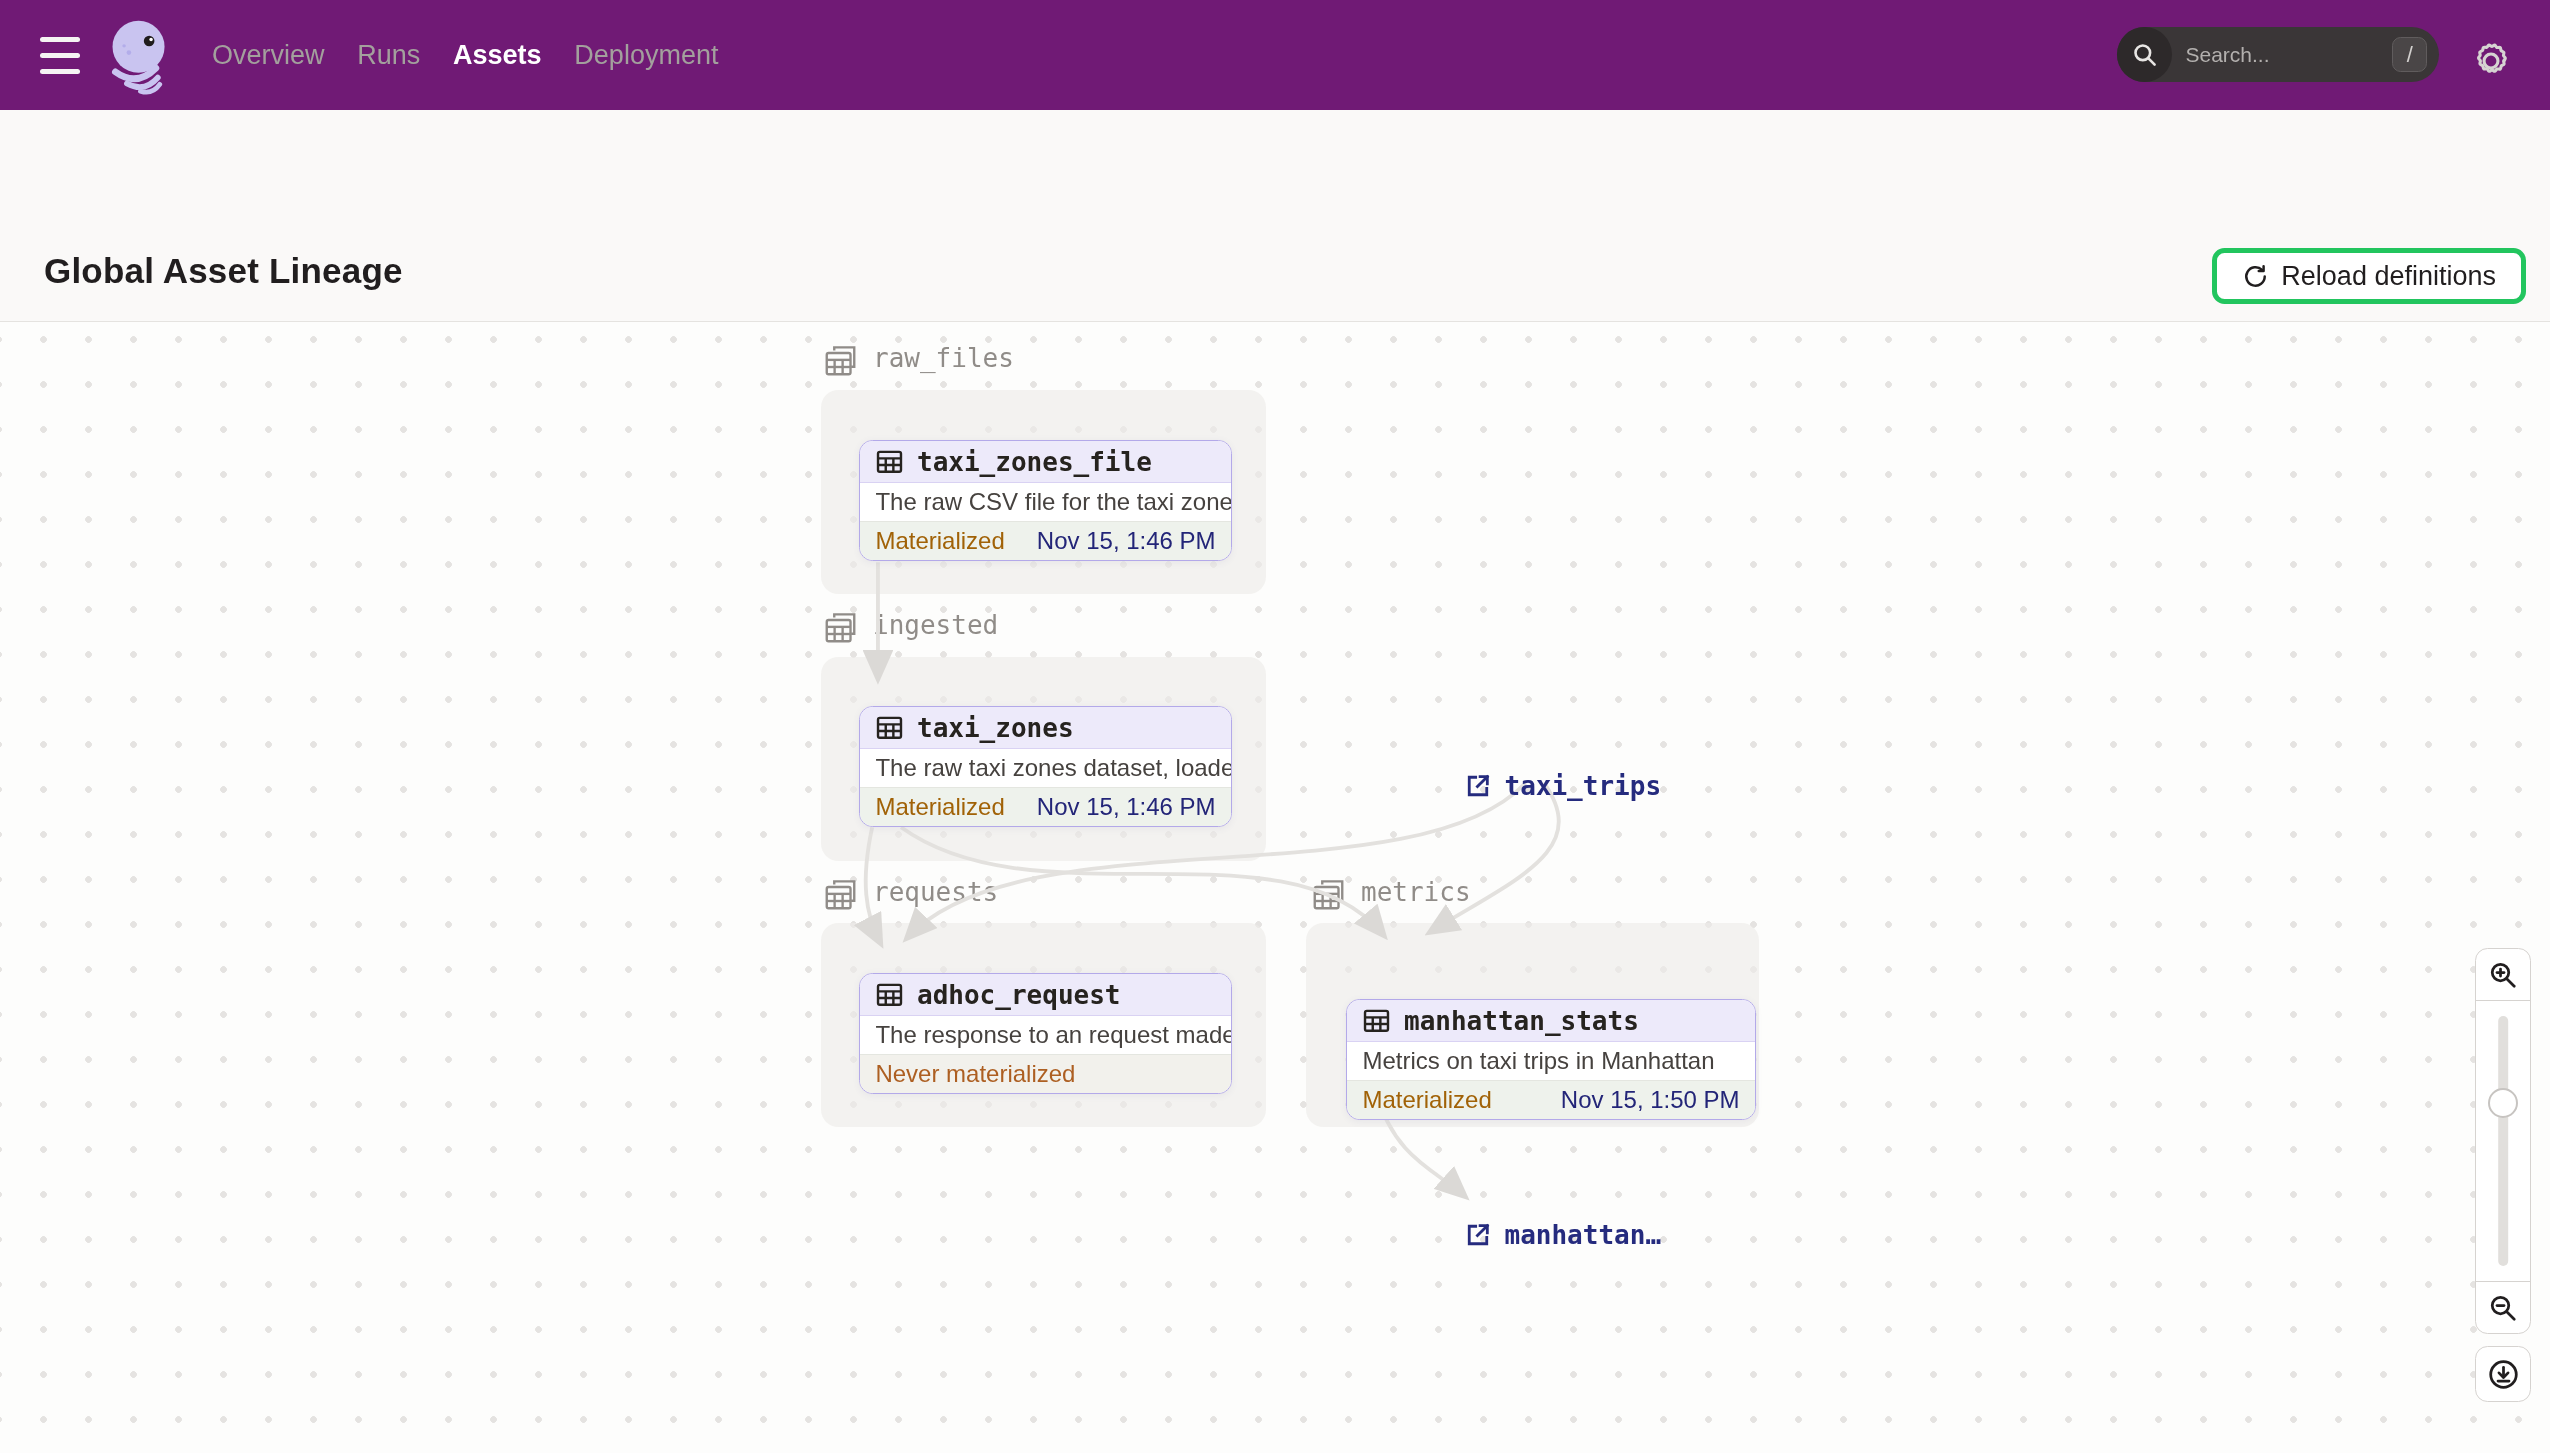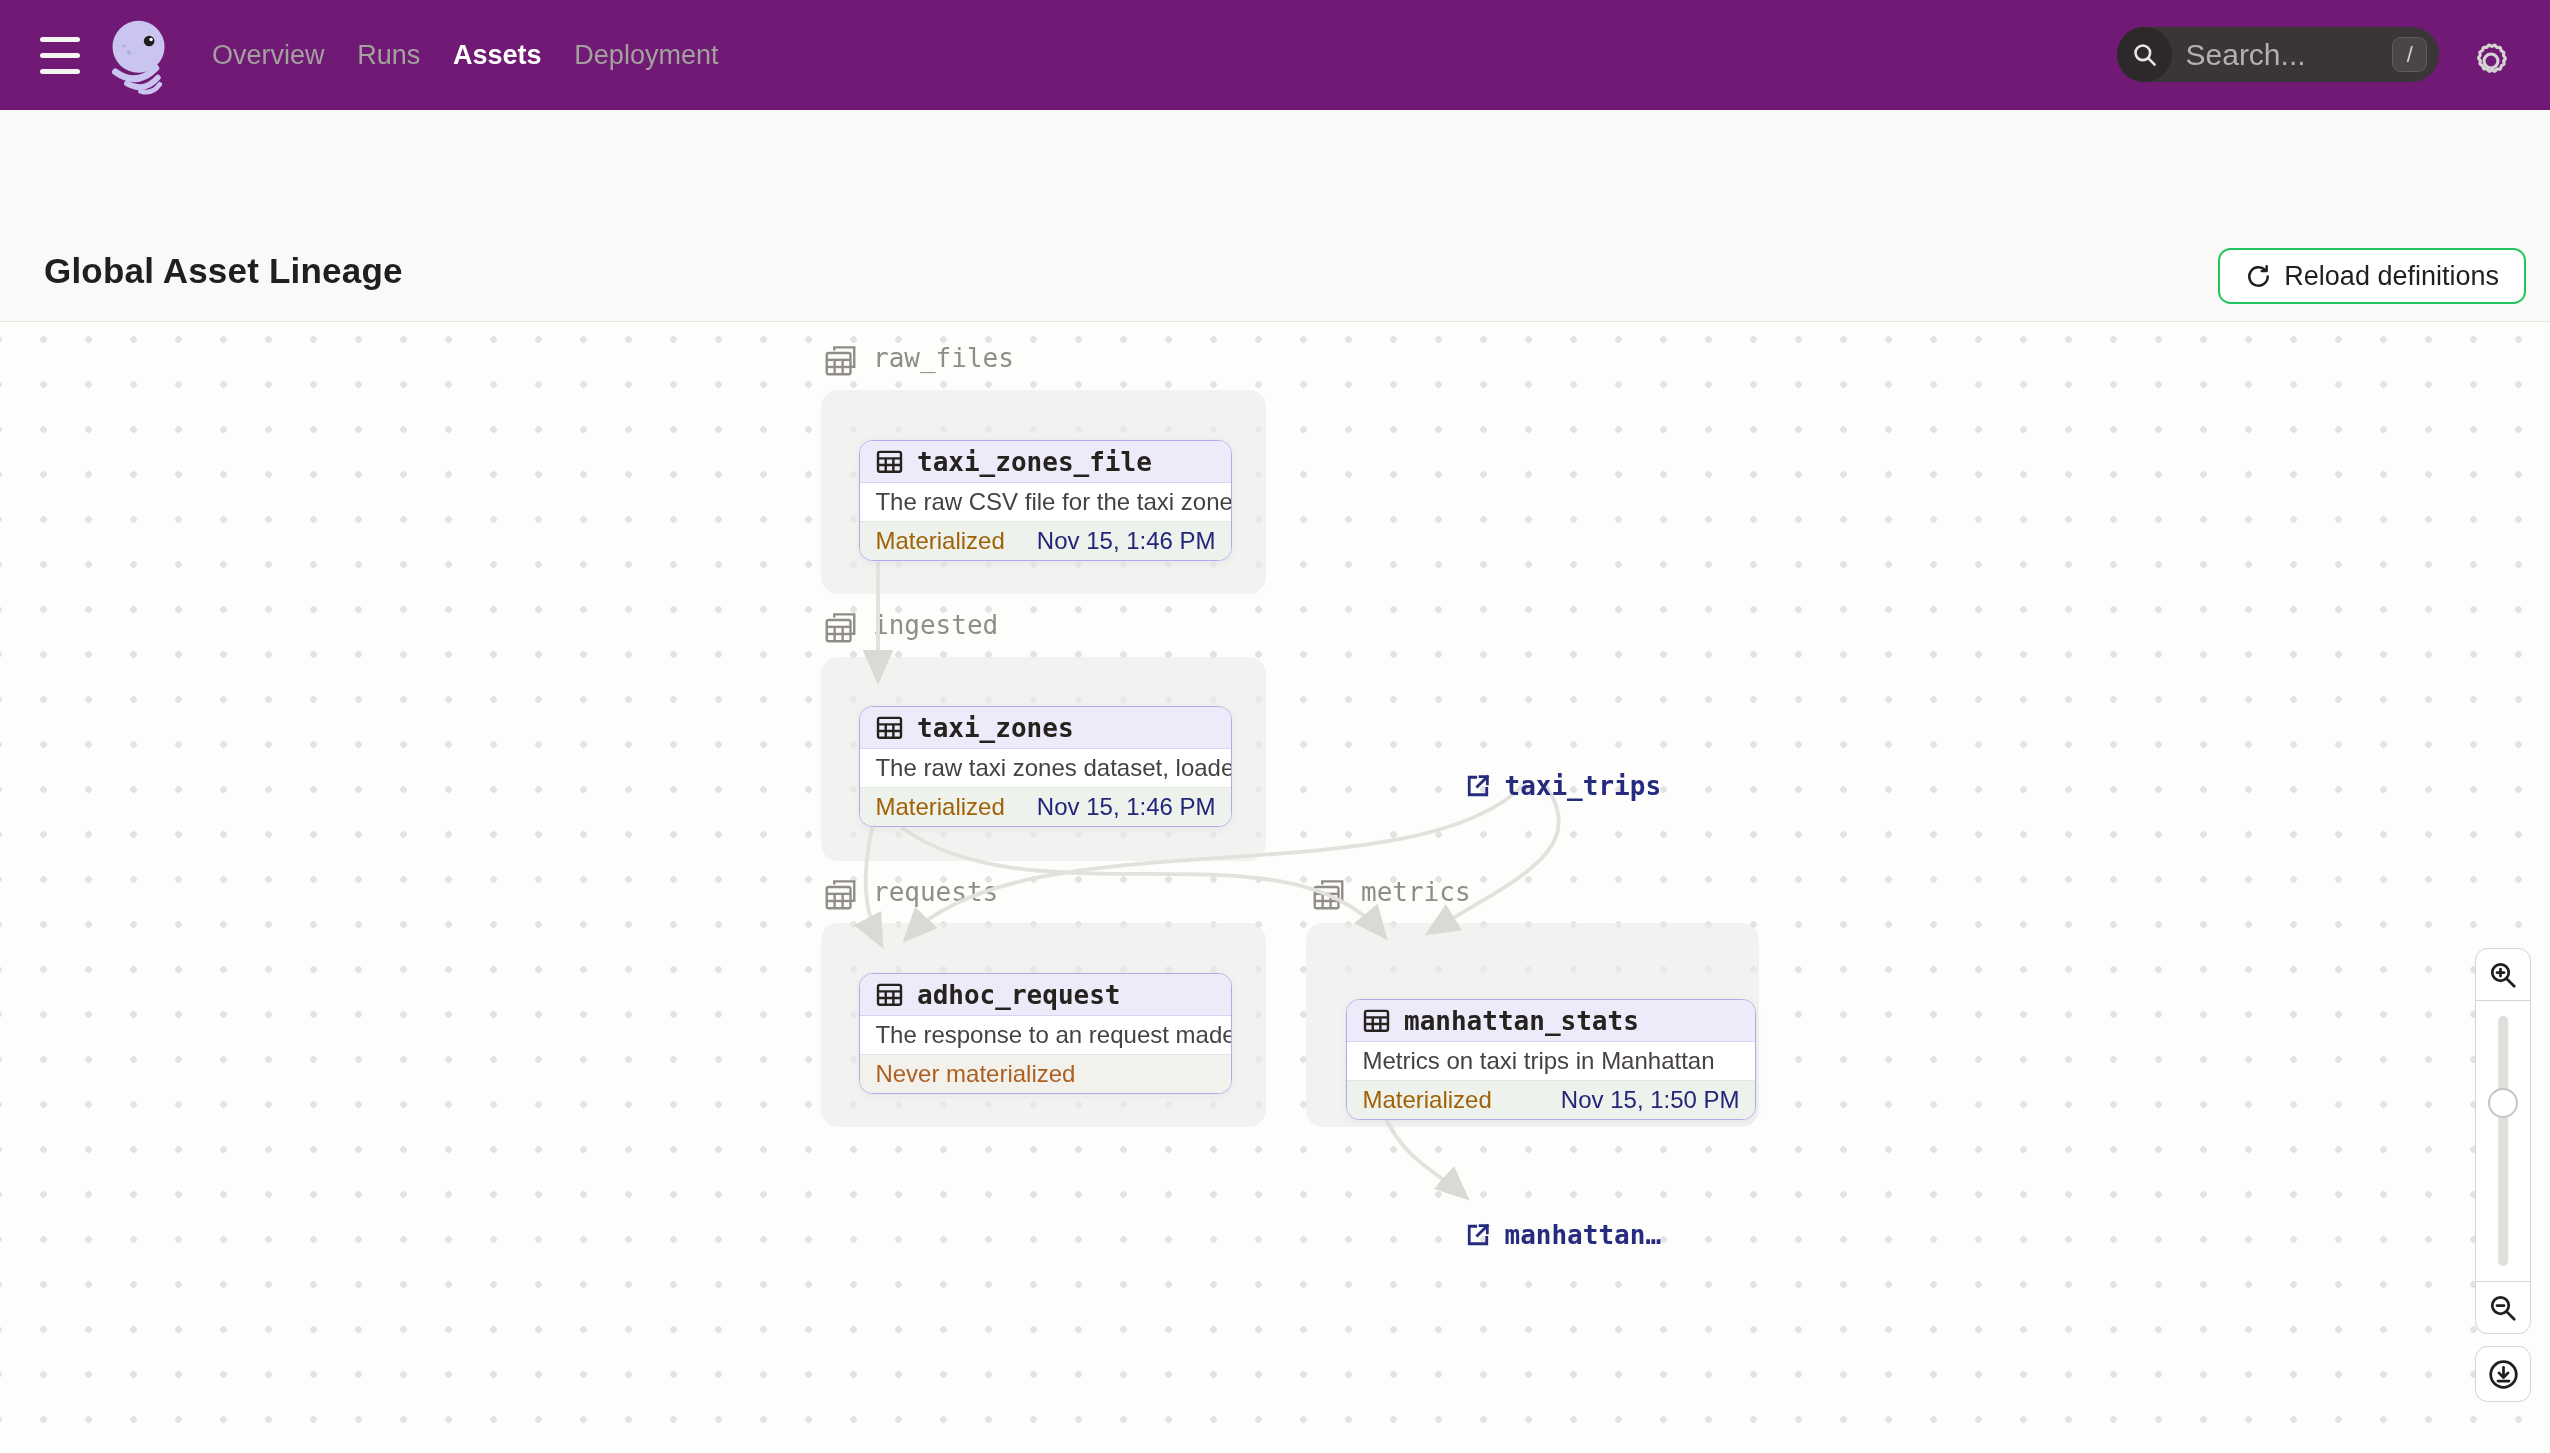--- a/index.html
+++ b/index.html
@@ -9,28 +9,28 @@
   
   .topbar { position:absolute; top:0; left:0; width:2550px; height:110px; background:#701a75; display:flex; align-items:center; }
   .hamburger { position:absolute; left:40px; top:37px; width:40px; height:37px; display:flex; flex-direction:column; justify-content:space-between; cursor:pointer; }
   .hamburger span { display:block; height:4.8px; border-radius:2.9px; background:#f5f4f3; }
   .logo { position:absolute; left:100px; top:13.5px; }
   .nav { position:absolute; left:210px; top:0; height:110px; display:flex; align-items:center; gap:29px; font-size:27px; color:#a3a09d; }
   .nav .item { padding:5.8px 1.9px; cursor:pointer; }
   .nav .item.active { color:#ffffff; font-weight:bold; }
   .search-pill { position:absolute; right:111px; top:27px; width:322px; height:55px; border-radius:28px; background:#3a3637; display:flex; align-items:center; }
   .search-iconwrap { width:55px; height:55px; border-radius:28px; background:#2d292a; display:flex; align-items:center; justify-content:center; }
-  .search-text { margin-left:13.5px; font-size:30px; color:#b3b0ae; flex:1; }
+  .search-text { margin-left:13.5px; font-size:21px; color:#b3b0ae; flex:1; }
   .slash-badge { margin-right:11.6px; width:35px; height:35px; border-radius:8.7px; background:#4a4647; border:1px solid #605c5d; color:#d3d1cf; font-size:22px; display:flex; align-items:center; justify-content:center; }
   .gear-btn { position:absolute; right:37px; top:39px; width:44px; height:44px; color:#d6d4d2; cursor:pointer; }
 
   
   .subhead { position:absolute; top:110px; left:0; width:2550px; height:212px; background:#faf9f8; border-bottom:1px solid #e5e3e0; }
   .page-title { position:absolute; left:44px; top:141px; font-size:35px; font-weight:bold; color:#211e1f; letter-spacing:0.2px; }
-  .btn { background:#ffffff; border:2px solid #22c55e; border-radius:12.5px; color:#211e1f; font-size:27px; display:flex; align-items:center; justify-content:center; gap:12.5px; cursor:pointer; font-family:"Liberation Sans",sans-serif; }
+  .btn { background:#ffffff; border:5px solid #22c55e; border-radius:12.5px; color:#211e1f; font-size:27px; display:flex; align-items:center; justify-content:center; gap:12.5px; cursor:pointer; font-family:"Liberation Sans",sans-serif; }
   .reload-btn { position:absolute; right:24px; top:138px; height:56px; padding:0 25px; }
   .filter-btn { position:absolute; left:26px; top:242px; height:56px; padding:0 23px; }
   .query-input { position:absolute; left:168px; top:242px; width:1781px; height:56px; background:#fff; border:1px solid #d6d3d0; border-radius:12.5px; display:flex; align-items:center; padding:0 17.3px; box-shadow:0 1.9px 4.8px rgba(40,36,34,0.05); }
   .query-text { margin-left:14.5px; font-size:27px; color:#211e1f; flex:1; white-space:nowrap; overflow:hidden; }
   .clear-btn { position:absolute; left:1991px; top:242px; height:56px; padding:0 27px; }
   .refresh-btn { position:absolute; left:2170px; top:242px; height:56px; width:56px; padding:0; }
   .mat-btn { position:absolute; left:2249px; top:242px; height:56px; width:279px; background:#2a2627; border-radius:13.5px; display:flex; align-items:stretch; color:#fff; cursor:pointer; }
   .mat-main { display:flex; align-items:center; gap:12.5px; padding:0 19px 0 21px; font-size:27px; flex:1; }
   .mat-divider { width:1px; background:rgba(255,255,255,0.28); margin:0; }
   .mat-caret { width:52px; display:flex; align-items:center; justify-content:center; }

